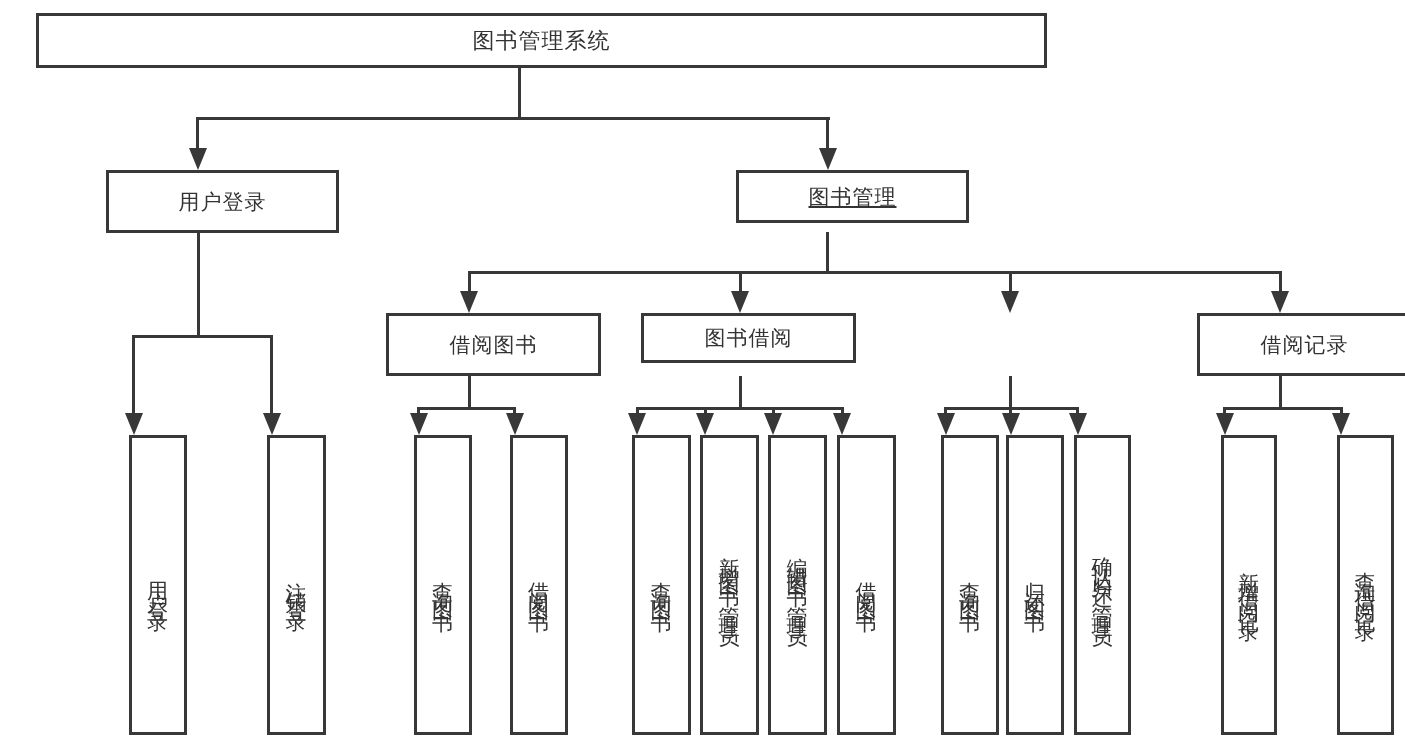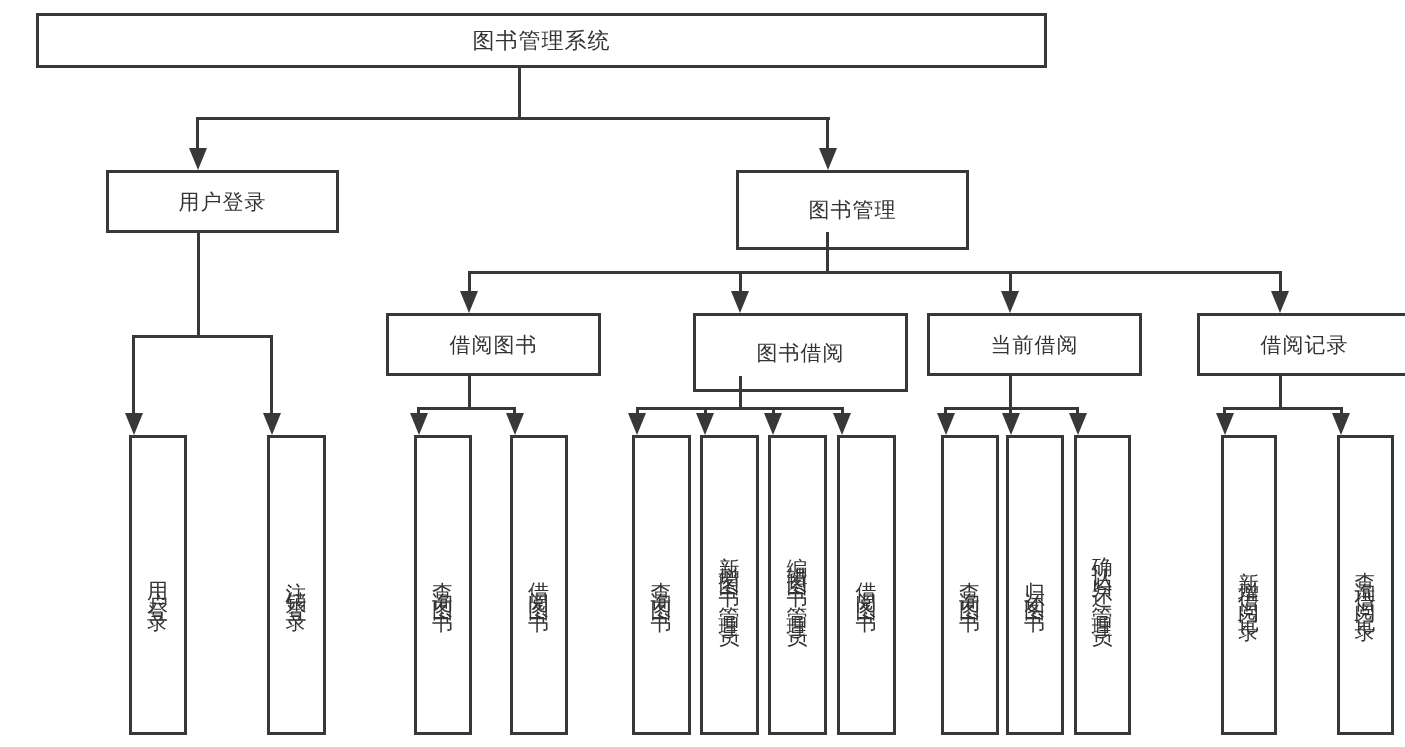--- a/index.html
+++ b/index.html
@@ -30,27 +30,26 @@
 </style>
 </head>
 <body>
 
 <div class="canvas">
 
   <div class="box root" style="left:12px;top:13px;width:1011px;height:55px;">图书管理系统</div>
 
   <div class="box" style="left:82px;top:170px;width:233px;height:63px;">用户登录</div>
 
-  <div class="box" style="left:712px;top:170px;width:233px;height:80px;">图书管理</div>
+  <div class="box" style="left:712px;top:170px;width:233px;height:53px;text-decoration:underline;">图书管理</div>
 
   <div class="box" style="left:362px;top:313px;width:215px;height:63px;">借阅图书</div>
 
-  <div class="box" style="left:669px;top:313px;width:215px;height:79px;">图书借阅</div>
+  <div class="box" style="left:617px;top:313px;width:215px;height:50px;">图书借阅</div>
 
-  <div class="box" style="left:903px;top:313px;width:215px;height:63px;">当前借阅</div>
 
   <div class="box" style="left:1173px;top:313px;width:215px;height:63px;">借阅记录</div>
 
   <div class="box vbox" style="left:105px;top:435px;width:58px;height:300px;">用户登录</div>
 
   <div class="box vbox" style="left:243px;top:435px;width:59px;height:300px;">注销登录</div>
 
   <div class="box vbox" style="left:390px;top:435px;width:58px;height:300px;">查询图书</div>
 
   <div class="box vbox" style="left:486px;top:435px;width:58px;height:300px;">借阅图书</div>

